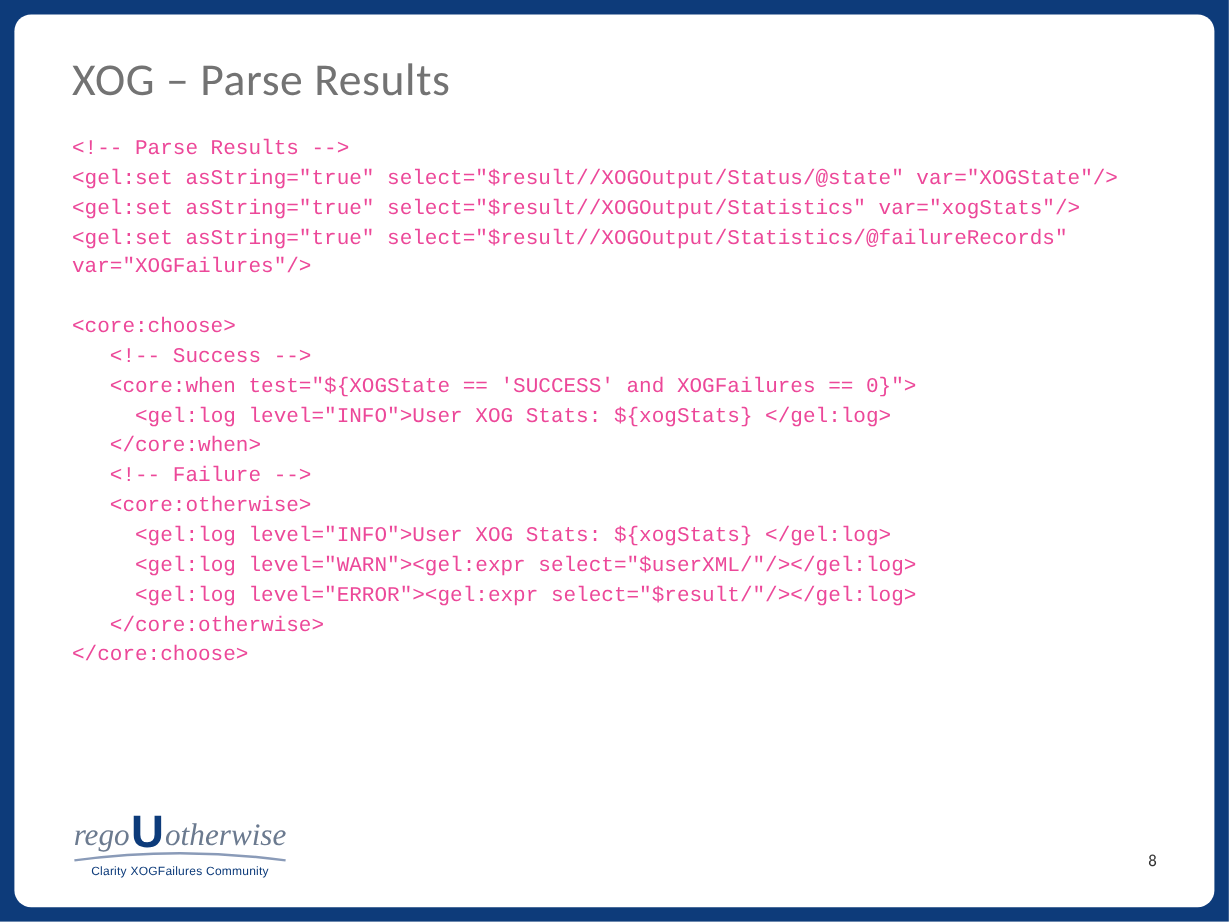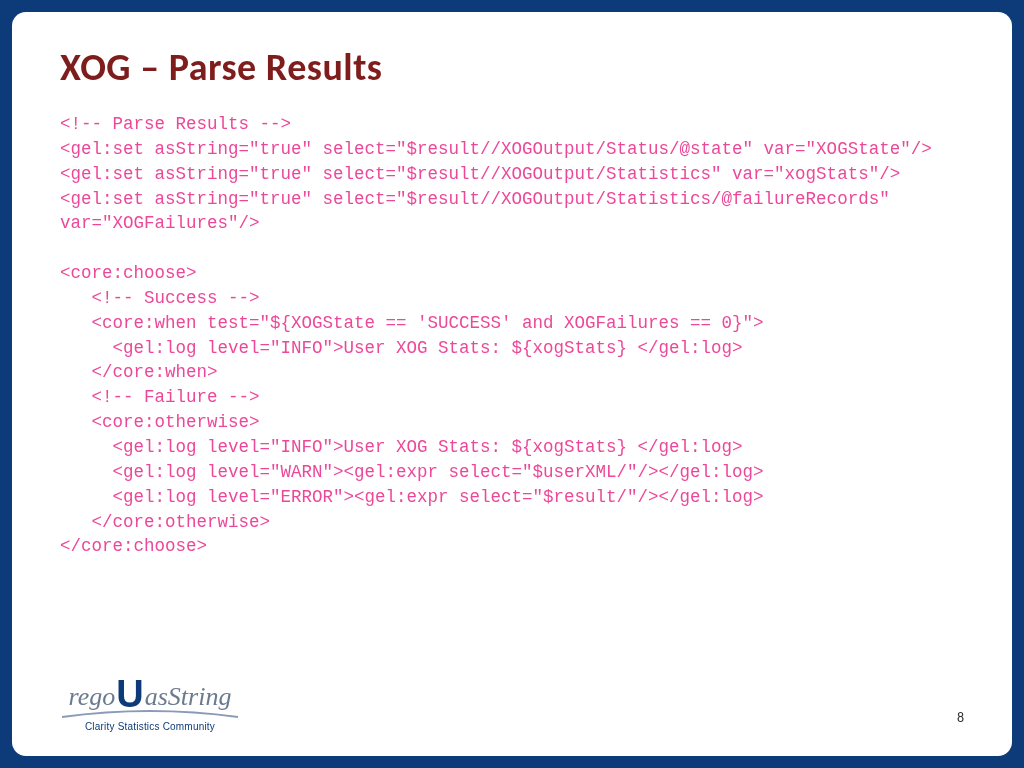--- a/index.html
+++ b/index.html
@@ -17,22 +17,22 @@
     left: 12px;
     right: 12px;
     bottom: 12px;
     background: #ffffff;
     border-radius: 14px;
     padding: 32px 48px 24px 48px;
     box-sizing: border-box;
   }
   .title {
     font-size: 38px;
-    font-weight: 700;
-    color: #7f1d1d;
+    font-weight: 400;
+    color: #737373;
     margin: 0 0 22px 0;
     letter-spacing: 0.5px;
   }
   .code {
     font-family: "Courier New", Courier, monospace;
     font-size: 17.5px;
     line-height: 1.42;
     color: #ec4899;
     white-space: pre-wrap;
     word-break: break-word;
@@ -110,22 +110,22 @@
      &lt;gel:log level="WARN"&gt;&lt;gel:expr select="$userXML/"/&gt;&lt;/gel:log&gt;
      &lt;gel:log level="ERROR"&gt;&lt;gel:expr select="$result/"/&gt;&lt;/gel:log&gt;
    &lt;/core:otherwise&gt;
 &lt;/core:choose&gt;</div>
 
   <div class="footer">
     <div class="logo">
       <div class="logo-main">
         <span>rego</span>
           <span class="logo-u">U</span>
-          <span>asString</span>
+          <span>otherwise</span>
       </div>
       <svg class="logo-swoosh" viewBox="0 0 180 10">
         <path d="M2 8 Q 90 -4 178 8" stroke="#8a9bb8" stroke-width="2" fill="none"></path>
       </svg>
-      <div class="logo-tag">Clarity Statistics Community</div>
+      <div class="logo-tag">Clarity XOGFailures Community</div>
     </div>
     <div class="page-num">8</div>
   </div>
 </div>
 
 </body></html>

